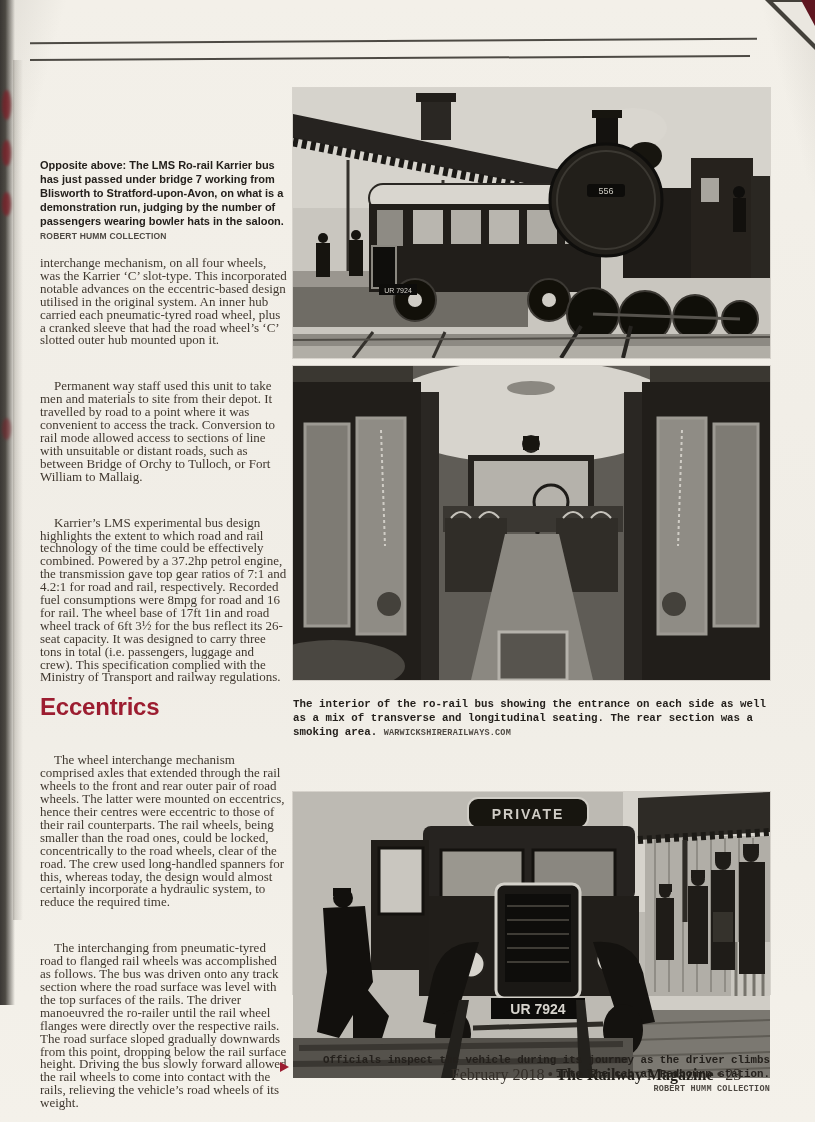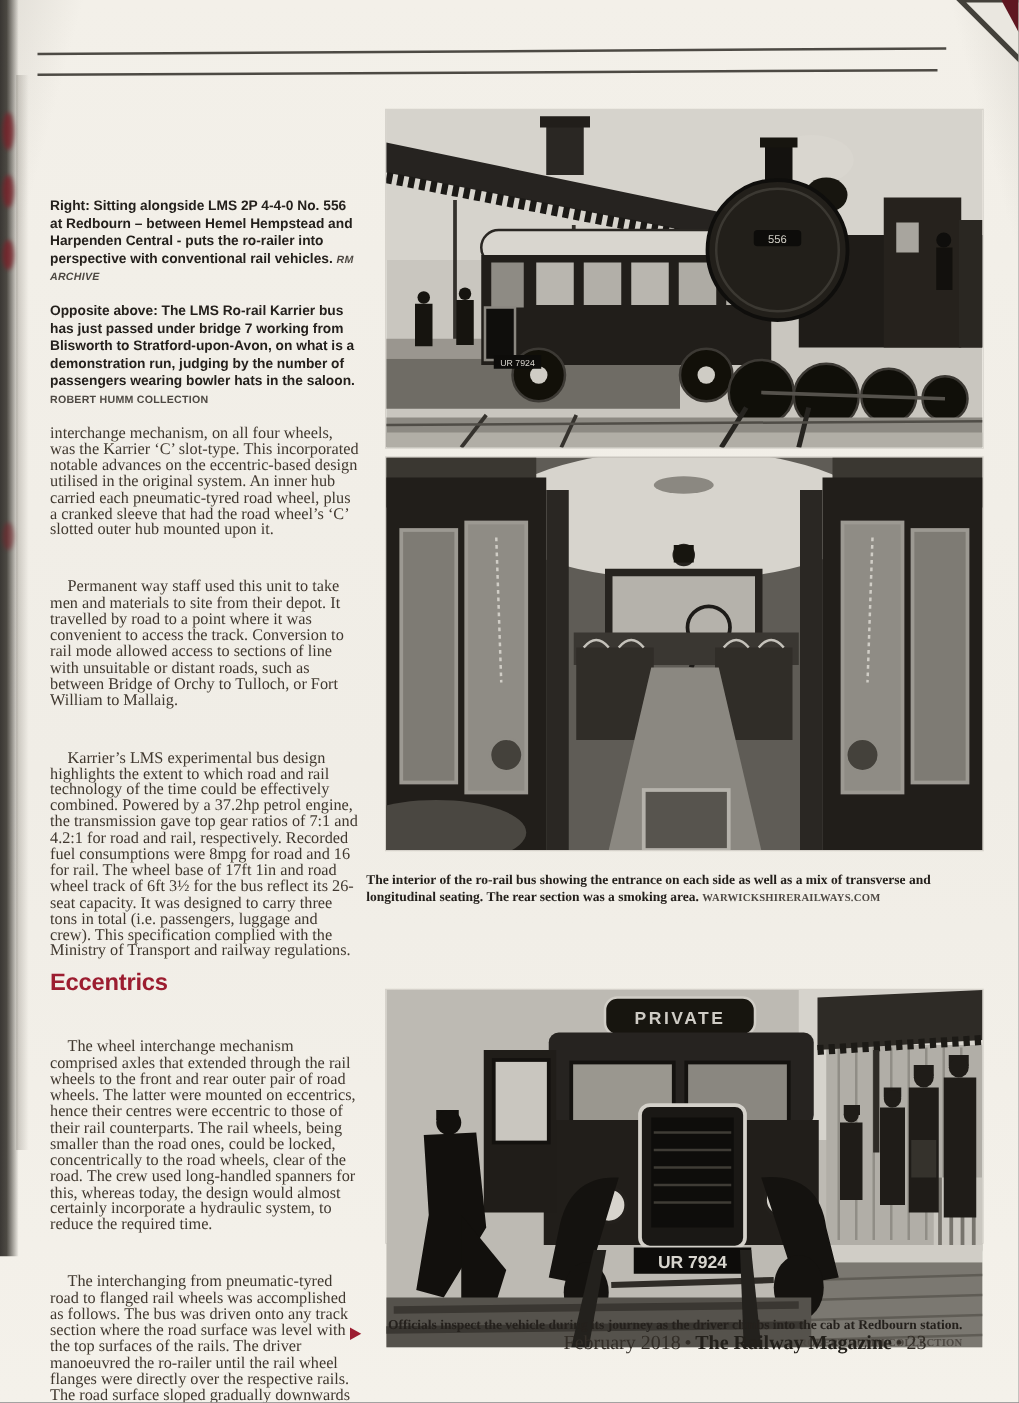--- a/index.html
+++ b/index.html
@@ -31,33 +31,33 @@
 
   
   .left-col{position:absolute;left:40px;top:158px;width:247px;}
   .cap{font-family:"Liberation Sans",sans-serif;font-weight:bold;
        font-size:11px;line-height:14px;color:#24201c;margin:0 0 14px 0;}
   .credit{font-size:8.5px;letter-spacing:.2px;color:#4e4943;}
   .credit.it{font-style:italic;}
   .body-text p{margin:0;font-size:13px;line-height:12.9px;color:#40382f;text-align:left;}
   .body-text p.ind{text-indent:14px;margin-top:33px;}
   .eccentrics{font-family:"Liberation Sans",sans-serif;font-weight:bold;
-      font-size:19px;color:#9c1d30;margin:9px 0 5px 0;letter-spacing:-.2px;}
+      font-size:24px;color:#9c1d30;margin:9px 0 5px 0;letter-spacing:-.2px;}
   .cont-arrow{position:absolute;left:240px;top:904px;width:0;height:0;
       border-left:9px solid #9c1d30;border-top:5px solid transparent;border-bottom:5px solid transparent;}
 
   
   .photos{position:absolute;left:293px;top:0;width:477px;}
-  .photo{position:absolute;left:0;width:477px;box-shadow:0 0 0 1px rgba(60,56,50,.15);margin-left:16px;}
+  .photo{position:absolute;left:0;width:477px;box-shadow:0 0 0 1px rgba(60,56,50,.15);}
   .photo svg{display:block;}
   .ph1{top:88px;height:270px;}
   .ph2{top:366px;height:314px;}
   .ph3{top:792px;height:202px;}
   .photo-cap{position:absolute;left:0;width:477px;
-      font-family:Liberation Serif, serif;font-weight:bold;
+      font-family:Liberation Mono, monospace;font-weight:bold;
       font-size:10.8px;line-height:14px;color:#24201c;margin-top:11px;}
   .pc2{top:686px;}
   .pc3{top:1042px;text-align:right;}
   .photo-cap .credit{font-size:8.5px;}
 
   .footer{position:absolute;left:430px;top:1066px;width:332px;text-align:center;
       font-size:16px;color:#332e28;}
   .footer b{font-weight:bold;color:#23201b;}
   .footer .dot{color:#332e28;padding:0 3px;}
 </style>
@@ -73,25 +73,20 @@
   <div class="red-mark" style="top:192px;height:24px;"></div>
   <div class="red-mark" style="top:418px;height:22px;opacity:.5;"></div>
   <div class="fold"></div>
   <div class="fold-inner"></div>
   <div class="fold-maroon"></div>
 
   <div class="rule r1"></div>
   <div class="rule r2"></div>
 
   <div class="left-col">
-    <p class="cap">
-      <span>Right:</span>
-      <span>Sitting alongside LMS 2P 4-4-0 No. 556 at Redbourn – between Hemel Hempstead and Harpenden Central - puts the ro-railer into perspective with conventional rail vehicles.</span>
-      <span class="credit it">RM ARCHIVE</span>
-    </p>
     <p class="cap">
       <span>Opposite above:</span>
       <span>The LMS Ro-rail Karrier bus has just passed under bridge 7 working from Blisworth to Stratford-upon-Avon, on what is a demonstration run, judging by the number of passengers wearing bowler hats in the saloon.</span>
       <span class="credit">ROBERT HUMM COLLECTION</span>
     </p>
 
     <div class="body-text">
       <p>interchange mechanism, on all four wheels, was the Karrier ‘C’ slot-type. This incorporated notable advances on the eccentric-based design utilised in the original system. An inner hub carried each pneumatic-tyred road wheel, plus a cranked sleeve that had the road wheel’s ‘C’ slotted outer hub mounted upon it.</p>
       <p class="ind">Permanent way staff used this unit to take men and materials to site from their depot. It travelled by road to a point where it was convenient to access the track. Conversion to rail mode allowed access to sections of line with unsuitable or distant roads, such as between Bridge of Orchy to Tulloch, or Fort William to Mallaig.</p>
       <p class="ind">Karrier’s LMS experimental bus design highlights the extent to which road and rail technology of the time could be effectively combined. Powered by a 37.2hp petrol engine, the transmission gave top gear ratios of 7:1 and 4.2:1 for road and rail, respectively. Recorded fuel consumptions were 8mpg for road and 16 for rail. The wheel base of 17ft 1in and road wheel track of 6ft 3½ for the bus reflect its 26-seat capacity. It was designed to carry three tons in total (i.e. passengers, luggage and crew). This specification complied with the Ministry of Transport and railway regulations.</p>

